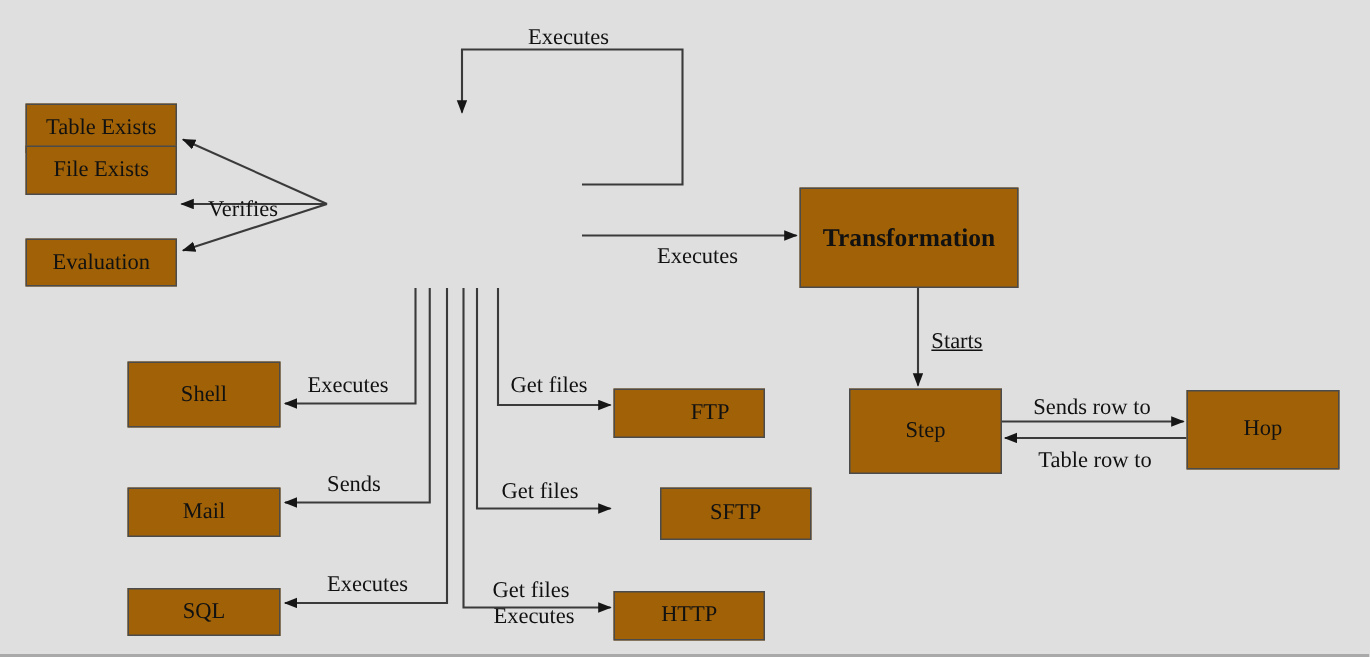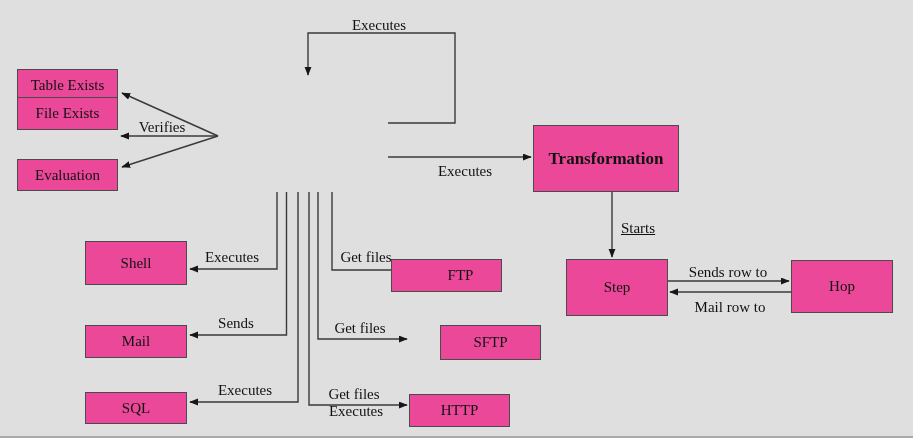--- a/index.html
+++ b/index.html
@@ -9,21 +9,21 @@
     background:#dfdfdf;
     overflow:hidden;
     font-family:"Liberation Serif", serif;
     color:#111;
   }
   .edges-svg{position:absolute;left:0;top:0;width:913px;height:438px;}
   .node{
     position:absolute;
     box-sizing:border-box;
     border:1.5px solid #4b4b4b;
-    background:#ec4899;
+    background:#a16207;
     display:flex;align-items:center;justify-content:center;
     font-size:15px;
     text-align:center;
   }
   .node--job{font-weight:bold;font-size:23px;}
   .node--transformation{font-weight:bold;font-size:17px;}
   .elabel{
     position:absolute;
     font-size:15px;
     line-height:1;
@@ -89,45 +89,45 @@
   <div class="node" style="left:85px;top:241px;width:102px;height:44px;">
     <span>Shell</span>
   </div>
   <div class="node" style="left:85px;top:325px;width:102px;height:33px;">
     <span>Mail</span>
   </div>
   <div class="node" style="left:85px;top:392px;width:102px;height:32px;">
     <span>SQL</span>
   </div>
 
-  <div class="node" style="left:391px;top:259px;width:111px;height:33px;padding-left:28px;">
+  <div class="node" style="left:409px;top:259px;width:101px;height:33px;padding-left:28px;">
     <span>FTP</span>
   </div>
   <div class="node" style="left:409px;top:325px;width:101px;height:35px;margin-left:31px;">
     <span>SFTP</span>
   </div>
   <div class="node" style="left:409px;top:394px;width:101px;height:33px;">
     <span>HTTP</span>
   </div>
 
   <div class="node" style="left:566px;top:259px;width:102px;height:57px;">
     <span>Step</span>
   </div>
   <div class="node" style="left:791px;top:260px;width:102px;height:53px;">
     <span>Hop</span>
   </div>
 
   <span class="elabel" style="left:379px;top:18px;">Executes</span>
-  <span class="elabel" style="left:162px;top:120px;">Verifies</span>
+  <span class="elabel" style="left:162px;top:133px;">Verifies</span>
   <span class="elabel" style="left:465px;top:164px;">Executes</span>
   <span class="elabel" style="left:232px;top:250px;">Executes</span>
   <span class="elabel" style="left:236px;top:316px;">Sends</span>
   <span class="elabel" style="left:245px;top:383px;">Executes</span>
   <span class="elabel" style="left:366px;top:250px;">Get files</span>
   <span class="elabel" style="left:360px;top:321px;">Get files</span>
   <span class="elabel" style="left:354px;top:387px;">Get files</span>
   <span class="elabel" style="left:356px;top:404px;">Executes</span>
   <span class="elabel" style="left:638px;top:221px;text-decoration:underline;">Starts</span>
   <span class="elabel" style="left:728px;top:265px;">Sends row to</span>
-  <span class="elabel" style="left:730px;top:300px;">Mail row to</span>
+  <span class="elabel" style="left:730px;top:300px;">Table row to</span>
 
   <div class="page-bottom-edge"></div>
 </div>
 
 </body></html>

